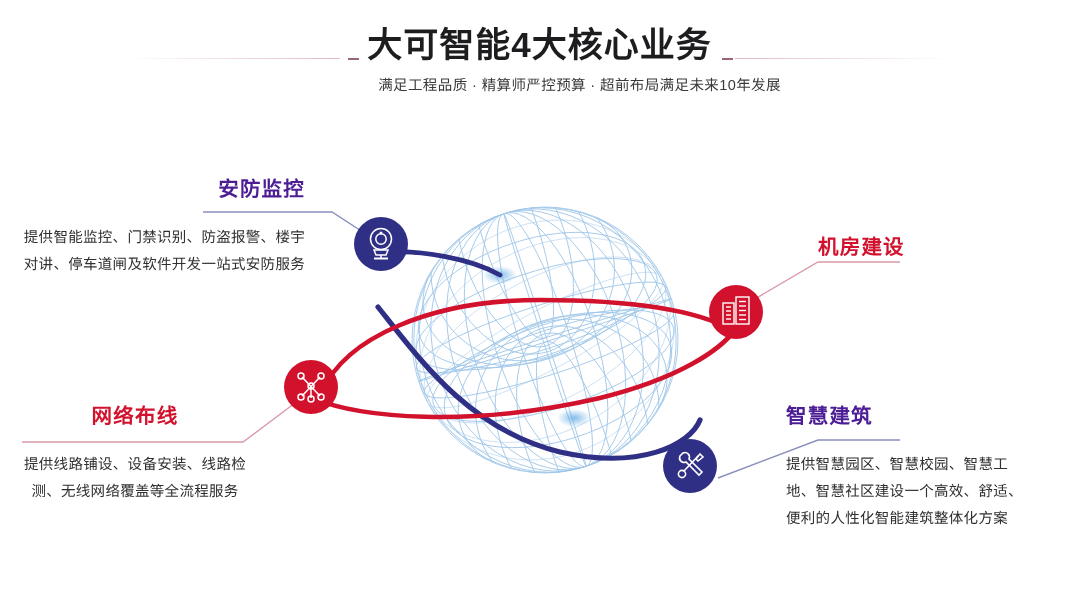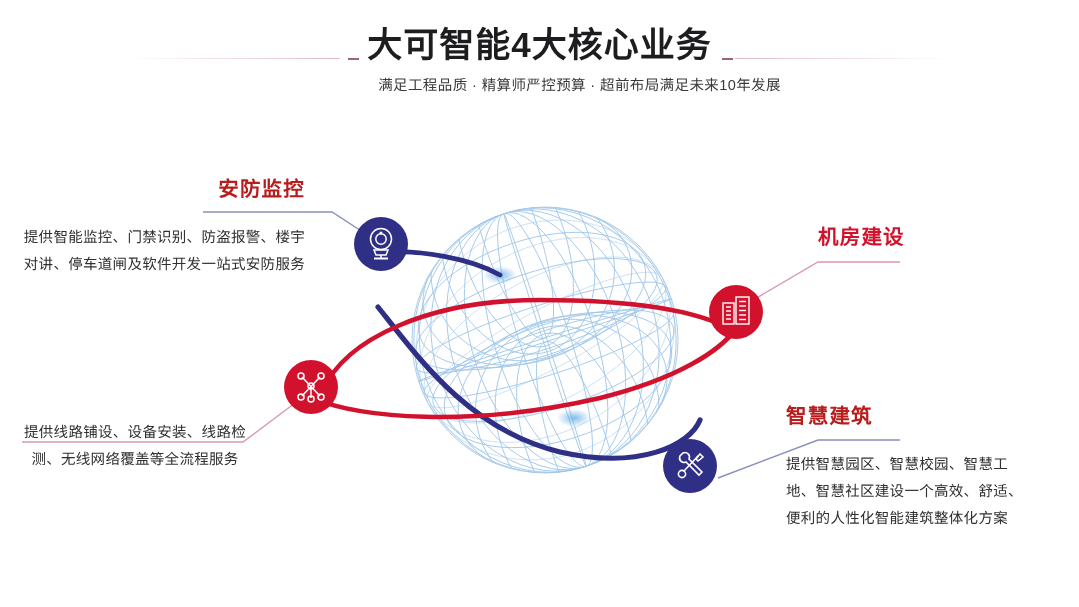--- a/index.html
+++ b/index.html
@@ -45,32 +45,32 @@
 
   
   .block{position:absolute;}
   .block .label{
     font-size:20.5px;font-weight:700;line-height:26px;letter-spacing:1.2px;
     white-space:nowrap;
   }
   .block .desc{
     font-size:14.5px;line-height:27px;color:#303033;letter-spacing:.3px;
   }
-  .navy .label{color:#b91c1c;}
+  .navy .label{color:#4c1d95;}
   .red  .label{color:#d2112c;}
 
   .blk-security{left:20px;top:176px;width:285px;text-align:right;}
   .blk-security .desc{margin-top:22px;}
 
-  .blk-datacenter{left:818px;top:224px;width:250px;text-align:left;}
+  .blk-datacenter{left:818px;top:234px;width:250px;text-align:left;}
   .blk-datacenter .desc{margin-top:22px;}
 
   .blk-cabling{left:20px;top:403px;width:230px;text-align:center;}
   .blk-cabling .label{text-align:center;}
-  .blk-cabling .desc{margin-top:16px;text-align:center;}
+  .blk-cabling .desc{margin-top:22px;text-align:center;}
 
   .blk-building{left:786px;top:403px;width:248px;text-align:left;}
   .blk-building .desc{margin-top:22px;}
 </style>
 </head>
 <body>
 
 <div class="slide">
 
   <div class="header">
@@ -208,20 +208,21 @@
   <div class="block navy blk-security">
     <div class="label">安防监控</div>
     <div class="desc">提供智能监控、门禁识别、防盗报警、楼宇对讲、停车道闸及软件开发一站式安防服务</div>
   </div>
 
   <div class="block red blk-datacenter">
     <div class="label">机房建设</div>
   </div>
 
   <div class="block red blk-cabling">
+    <div class="label">网络布线</div>
     <div class="desc">提供线路铺设、设备安装、线路检测、无线网络覆盖等全流程服务</div>
   </div>
 
   <div class="block navy blk-building">
     <div class="label">智慧建筑</div>
     <div class="desc">提供智慧园区、智慧校园、智慧工地、智慧社区建设一个高效、舒适、便利的人性化智能建筑整体化方案</div>
   </div>
 
 </div>
 

